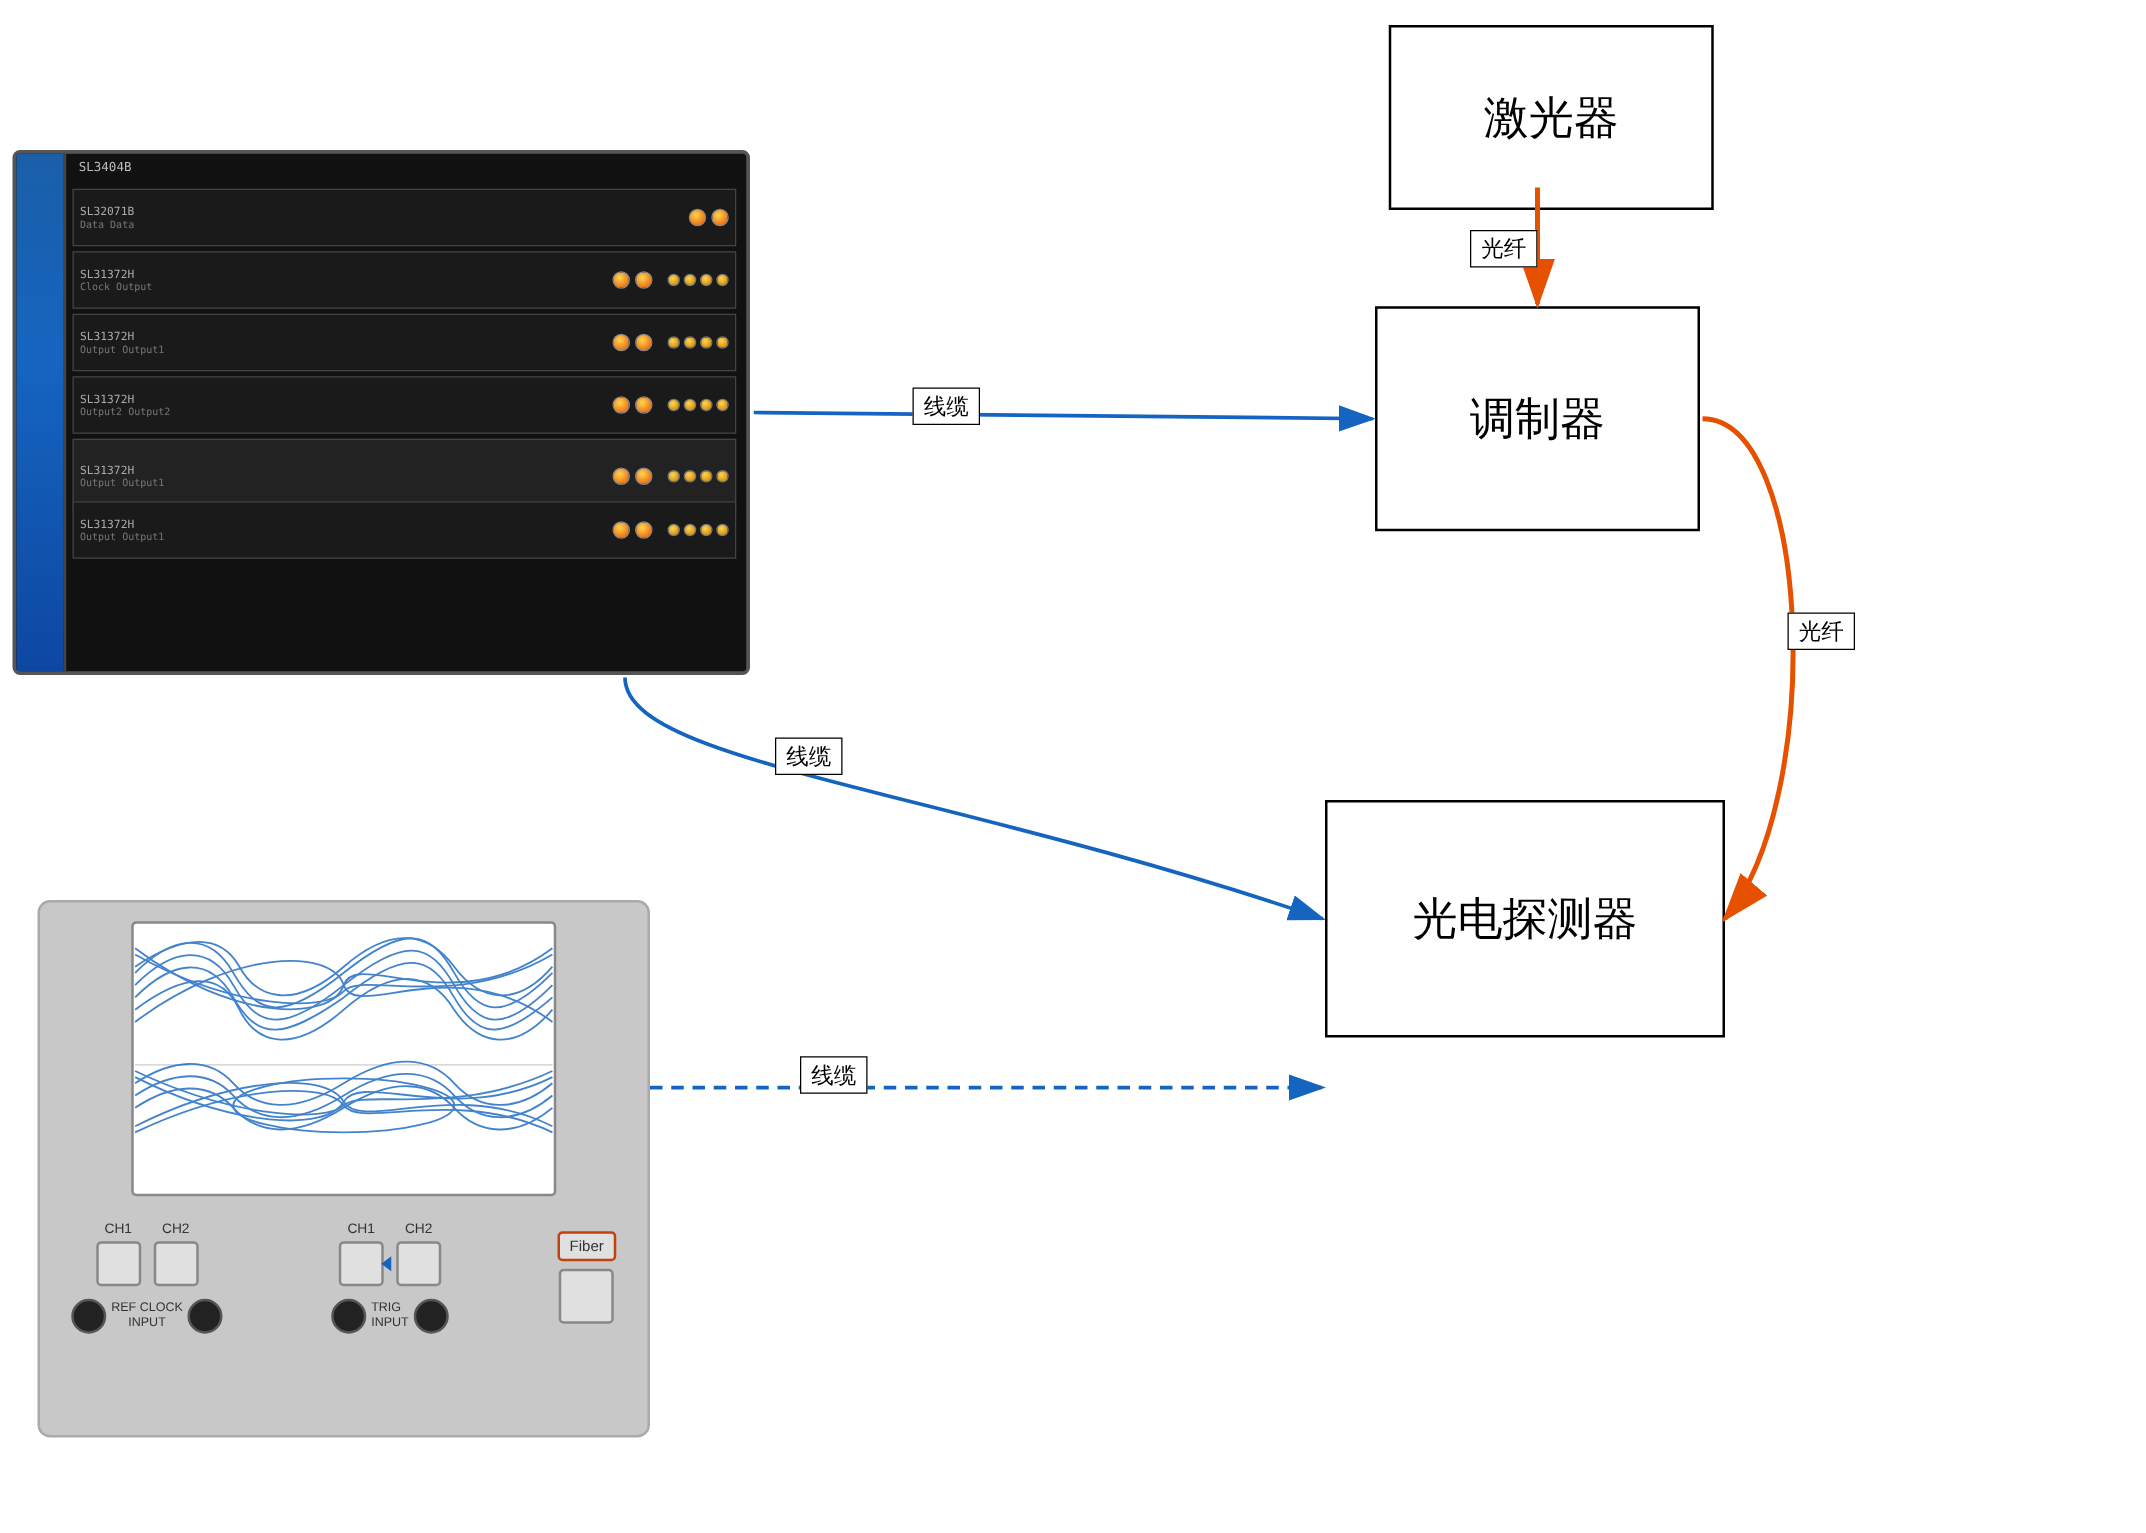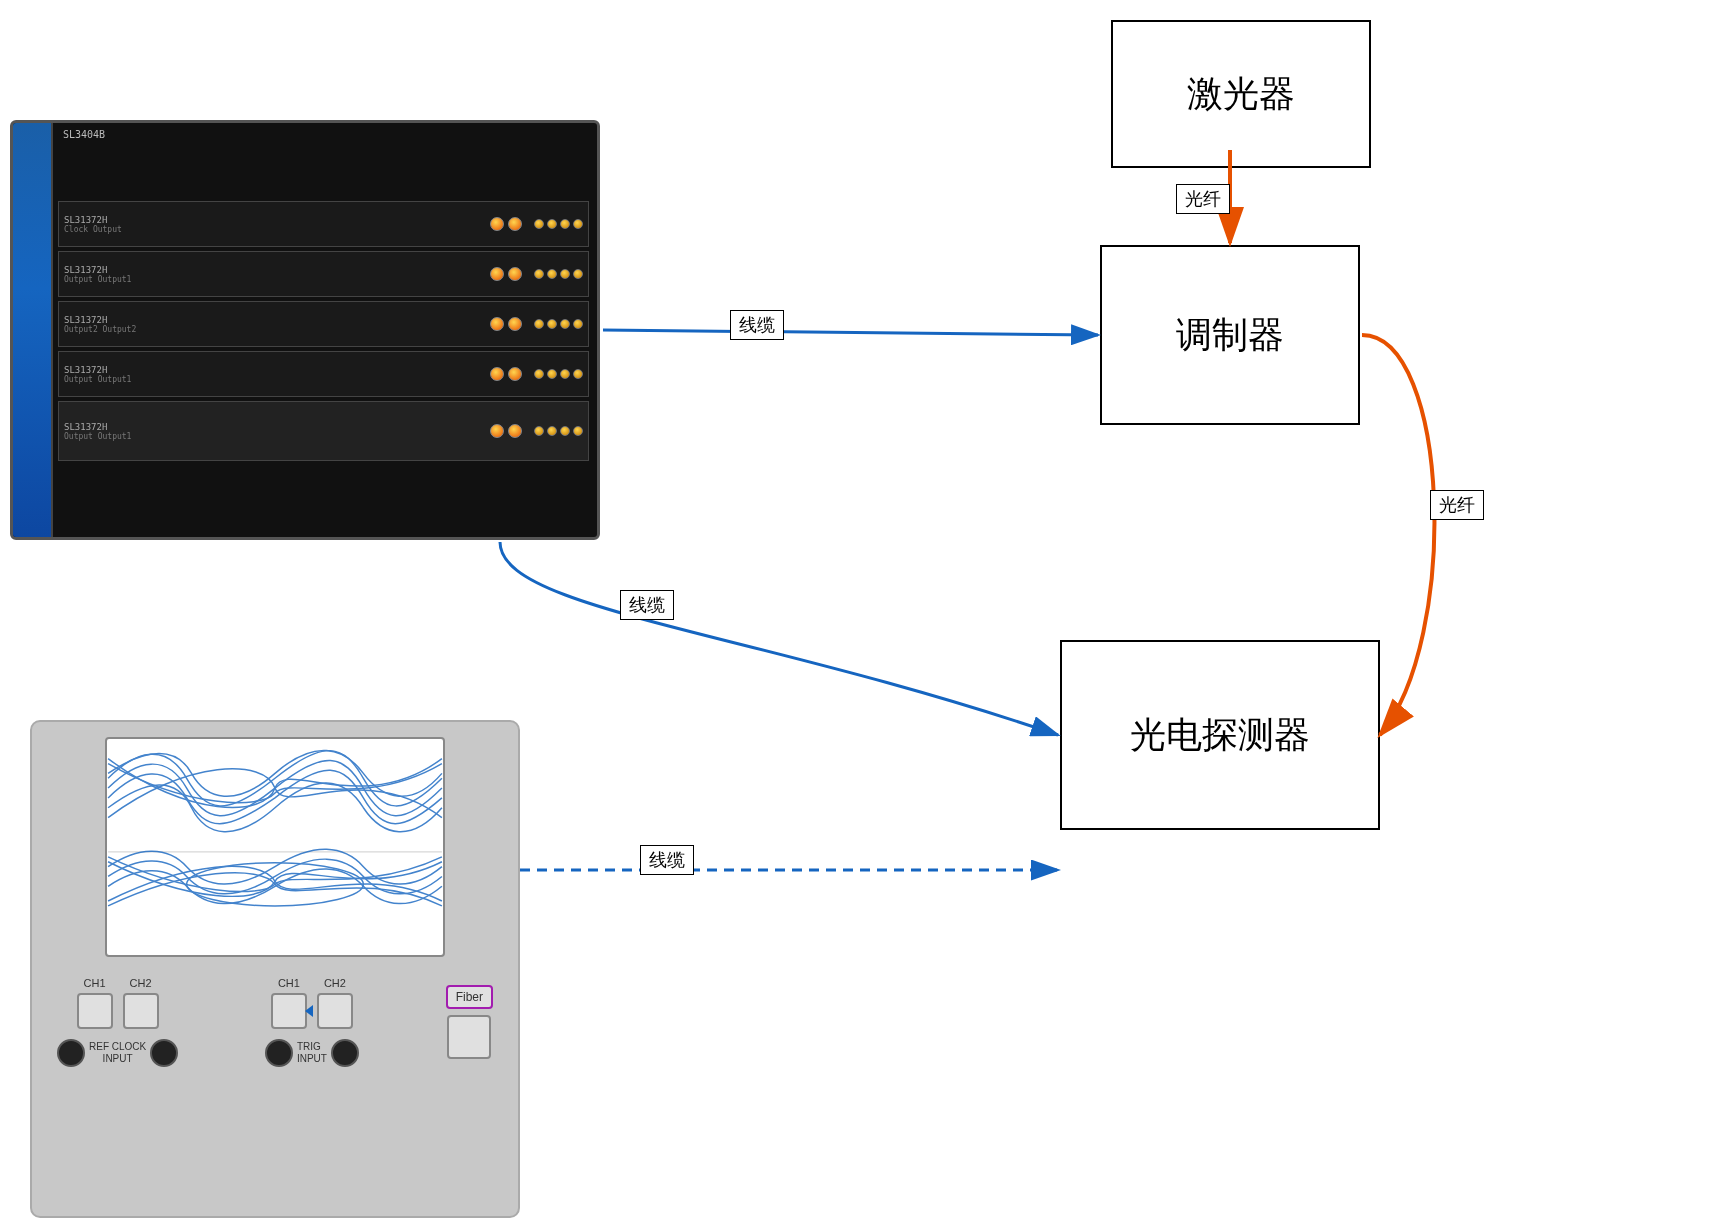--- a/index.html
+++ b/index.html
@@ -157,20 +157,30 @@
 <div class="box" style="left:1060px; top:640px; width:320px; height:190px;">
   <span class="box-label">光电探测器</span>
 </div>
 
 <div class="rack-container">
   <div class="rack-body">
     <div class="rack-left-bar"></div>
 
     <div style="position:absolute;left:50px;top:6px;color:#bbb;font-size:10px;font-family:monospace;">SL3404B</div>
 
+    <div class="rack-module" style="top:28px;">
+      <div>
+        <div class="module-label">SL32071B</div>
+        <div class="module-label" style="color:#777;font-size:8px;">Data&nbsp;Data</div>
+      </div>
+      <div class="module-connectors">
+        <div class="connector-gold"></div>
+        <div class="connector-gold"></div>
+      </div>
+    </div>
 
     <div class="rack-module" style="top:78px;">
       <div>
         <div class="module-label">SL31372H</div>
         <div class="module-label" style="color:#777;font-size:8px;">Clock&nbsp;Output</div>
       </div>
       <div class="module-connectors">
         <div class="connector-gold"></div>
         <div class="connector-gold"></div>
         <div class="module-port-group">
@@ -246,21 +256,21 @@
           <div class="connector-small"></div>
           <div class="connector-small"></div>
           <div class="connector-small"></div>
         </div>
       </div>
     </div>
 
   </div>
 </div>
 
-<div class="scope-container" style="left:30px; top:720px; width:490px; height:498px;">
+<div class="scope-container" style="left:30px; top:720px; width:490px; height:430px;">
 
   <div class="scope-screen">
     <svg class="eye-diagram" viewBox="0 0 340 220" xmlns="http://www.w3.org/2000/svg">
 
       <g stroke="#1565c0" stroke-width="1.5" fill="none" opacity="0.8">
 
         <path d="M0,40 C30,10 60,5 80,40 C100,75 120,80 170,40 C220,0 240,5 260,40 C280,75 300,80 340,40"></path>
         <path d="M0,50 C30,20 60,15 80,50 C100,85 120,90 170,50 C220,10 240,15 260,50 C280,85 300,90 340,50"></path>
         <path d="M0,60 C30,30 60,25 80,60 C100,95 120,95 170,60 C220,20 240,25 260,60 C280,95 300,95 340,60"></path>
         <path d="M0,35 C40,8 70,8 85,35 C100,62 130,70 170,35 C210,0 240,8 260,35 C280,62 310,70 340,35"></path>
@@ -322,21 +332,21 @@
         </div>
       </div>
       <div style="display:flex;gap:4px;align-items:center;margin-top:4px;">
         <div style="width:28px;height:28px;background:#222;border-radius:50%;border:2px solid #555;"></div>
         <div style="font-size:10px;color:#333;text-align:left;line-height:1.2;">TRIG<br>INPUT</div>
         <div style="width:28px;height:28px;background:#222;border-radius:50%;border:2px solid #555;"></div>
       </div>
     </div>
 
     <div style="display:flex;flex-direction:column;align-items:center;gap:6px;margin-top:8px;">
-      <div style="font-size:12px;color:#333;border:2px solid #a21caf;padding:3px 8px;border-radius:4px;background:#e0e0e0;">Fiber</div>
+      <div style="font-size:12px;color:#333;border:2px solid #c2410c;padding:3px 8px;border-radius:4px;background:#e0e0e0;">Fiber</div>
       <div style="width:44px;height:44px;background:#e0e0e0;border:2px solid #888;border-radius:4px;"></div>
     </div>
   </div>
 </div>
 
 <svg class="arrows-svg">
 
   <defs>
     <marker id="arrow-orange" markerWidth="10" markerHeight="7" refX="9" refY="3.5" orient="auto">
       <polygon points="0 0, 10 3.5, 0 7" fill="#e65100"></polygon>

